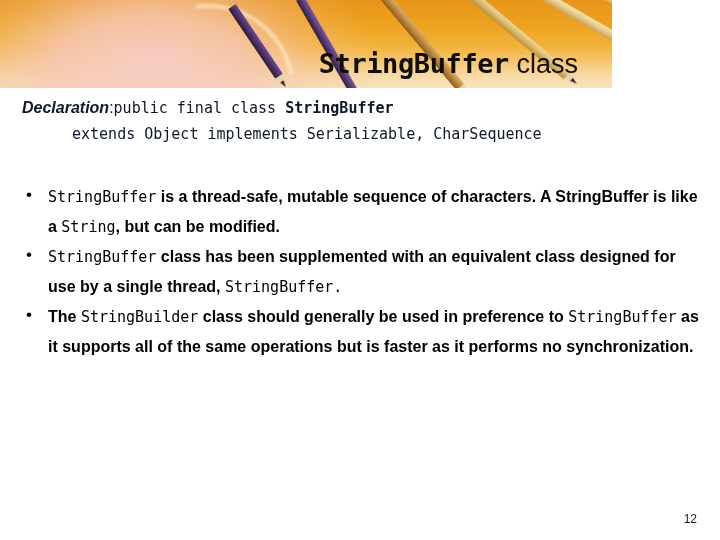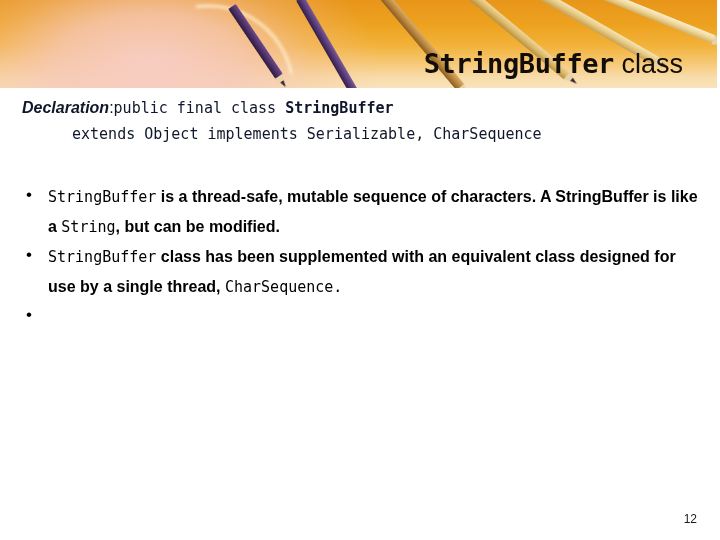--- a/index.html
+++ b/index.html
@@ -13,21 +13,21 @@
     font-family: "Liberation Sans", sans-serif;
     overflow: hidden;
     position: relative;
   }
 
   
   .banner {
     position: absolute;
     left: 0;
     top: 0;
-    width: 717px;
+    width: 612px;
     height: 88px;
     overflow: hidden;
     background: #f0a81e;
   }
   .banner-bg {
     position: absolute;
     inset: 0;
     background:
       
       radial-gradient(ellipse 230px 120px at 150px 62px,
@@ -260,24 +260,25 @@
 
   <div class="bullets">
 
     <div class="bullet">
       <span class="marker">•</span>
       <span class="txt"><span class="code">StringBuffer</span><span> is a thread-safe, mutable sequence of characters. A StringBuffer is like a </span><span class="code">String</span><span>, but can be modified.</span></span>
     </div>
 
     <div class="bullet">
       <span class="marker">•</span>
-      <span class="txt"><span class="code">StringBuffer</span><span> class has been supplemented with an equivalent class designed for use by a single thread, </span><span class="code">CharSequence.</span></span>
+      <span class="txt"><span class="code">StringBuffer</span><span> class has been supplemented with an equivalent class designed for use by a single thread, </span><span class="code">StringBuffer.</span></span>
     </div>
 
     <div class="bullet">
       <span class="marker">•</span>
+      <span class="txt"><span>The </span><span class="code">StringBuilder</span><span> class should generally be used in preference to </span><span class="code">StringBuffer</span><span> as it supports all of the same operations but is faster as it performs no synchronization.</span></span>
     </div>
 
   </div>
 
 </div>
 
 <div class="page-number">12</div>
 
 </body></html>

